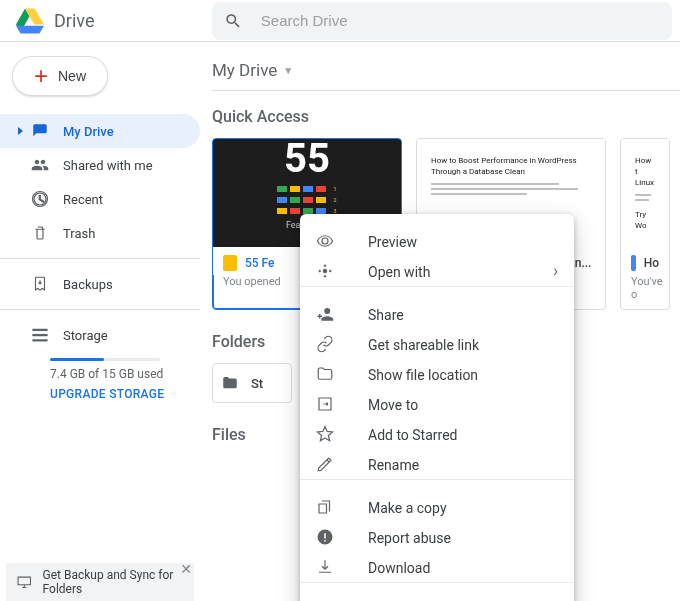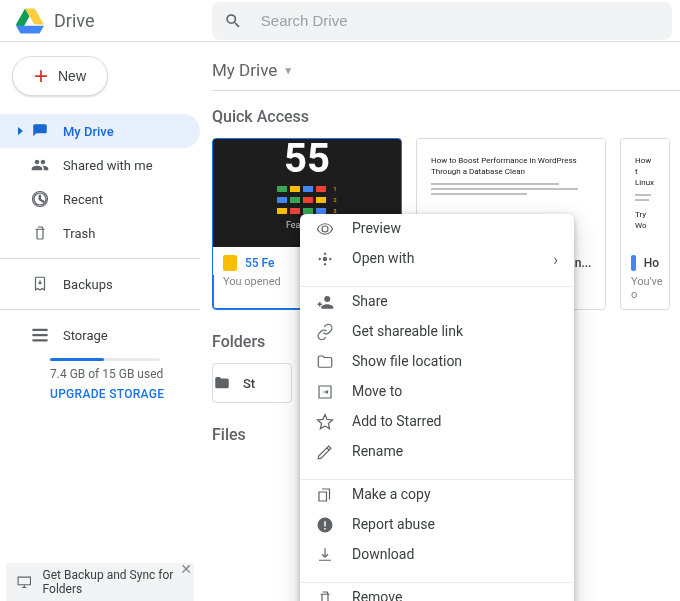--- a/index.html
+++ b/index.html
@@ -56,31 +56,31 @@
   .thumb-doc { padding: 16px 14px; width: 100%; height: 100%; }
   .thumb-doc .t { font-size: 8px; font-weight: 400; color: #202124; line-height: 11px; margin-bottom: 6px; }
   .thumb-doc .li { height: 2px; background: #c0c0c0; margin-bottom: 3px; }
   .qa-meta { padding: 8px 10px 4px 10px; background: #fff; }
   .qa-name { display: flex; align-items: center; gap: 8px; font-weight: 500; color: #1a73e8; }
   .qa-card:not(.first) .qa-name { color: #3c4043; }
   .doc-icon { width: 14px; height: 16px; display: inline-block; background: #fbbc04; border-radius: 2px; }
   .doc-icon.blue{background:#4285f4}
   .qa-sub { color: #80868b; font-size: 11px; padding: 0 10px 8px 10px; }
   .folder-row { display: flex; gap: 14px; margin-top: 12px; }
-  .folder-card { width: 190px; height: 40px; border: 1px solid #dadce0; border-radius: 4px; display: flex; align-items: center; gap: 12px; padding: 0 0; color: #3c4043; font-weight: 500; font-size: 13px; }
+  .folder-card { width: 190px; height: 40px; border: 1px solid #dadce0; border-radius: 4px; display: flex; align-items: center; gap: 12px; padding: 0 8px; color: #3c4043; font-weight: 500; font-size: 13px; }
   .folder-card svg { width: 18px; height: 18px; fill: #5f6368; }
   .files-row { display: flex; gap: 14px; margin-top: 12px; }
   .file-card { width: 190px; border: 1px solid #dadce0; border-radius: 4px; overflow: hidden; }
   .file-thumb { padding: 18px 16px; height: 130px; }
   .file-thumb .ft { font-size: 8px; font-weight: 700; color: #202124; margin-bottom: 8px; }
   .file-thumb .li { height: 2px; background: #c6c6c6; margin-bottom: 3px; }
   
   .ctx { position: absolute; left: 300px; top: 214px; width: 274px; background: #fff; border-radius: 6px; box-shadow: 0 2px 6px rgba(0,0,0,.25), 0 8px 24px rgba(0,0,0,.18); padding: 6px 0; z-index: 50; font-size: 14px; color: #3c4043; }
   .ctx hr { border: 0; border-top: 1px solid #e8eaed; margin: 6px 0; }
-  .ctx .mi { height: 30px; display: flex; align-items: flex-start; padding: 0 16px; cursor: pointer; gap: 18px; }
+  .ctx .mi { height: 30px; display: flex; align-items: flex-end; padding: 0 16px; cursor: pointer; gap: 34px; }
   .ctx .mi .mic { width: 18px; height: 18px; display: flex; align-items: center; justify-content: center; }
   .ctx .mi .mic svg { width: 18px; height: 18px; fill: #5f6368; }
   .ctx .mi .mic.stroke svg { fill: none; stroke: #5f6368; stroke-width: 1.6; }
   .ctx .mi .arrow { margin-left: auto; font-size: 16px; color: #5f6368; }
   
   .banner { position: absolute; left: 6px; bottom: 0; width: 188px; height: 38px; background: #f1f3f4; display: flex; align-items: center; padding: 0 8px 0 10px; gap: 10px; font-size: 12px; color: #3c4043; }
   .banner svg.shape { width: 20px; height: 18px; fill: none; stroke: #5f6368; stroke-width: 1.6; }
   .banner .x { position: absolute; right: 2px; top: -2px; font-size: 14px; color: #80868b; cursor: pointer; }
 </style>
 </head>

